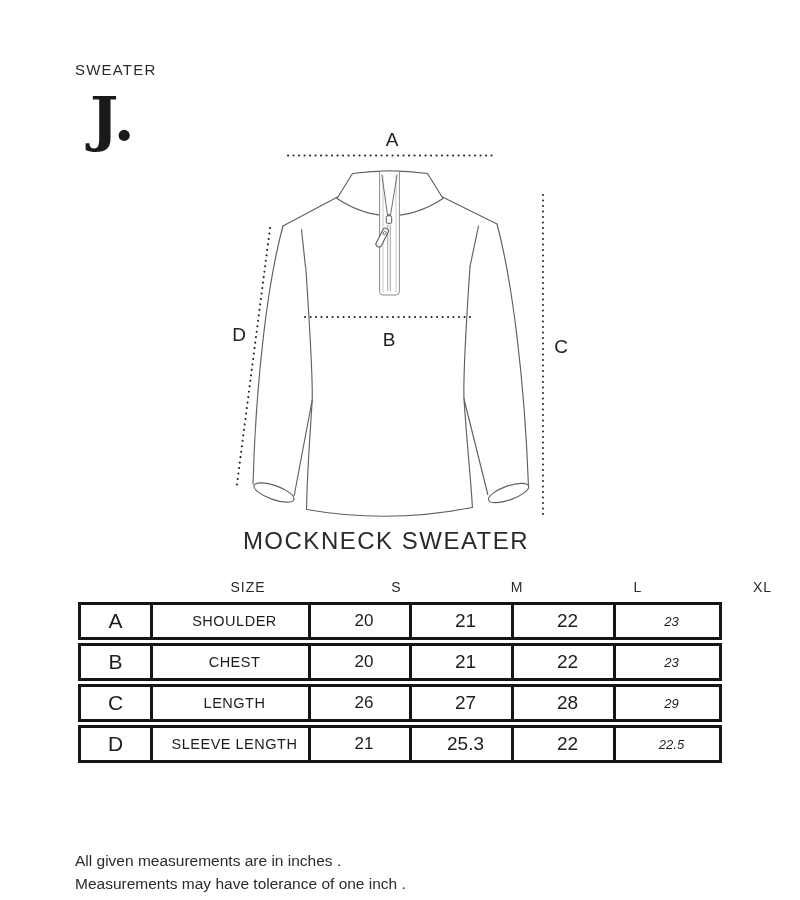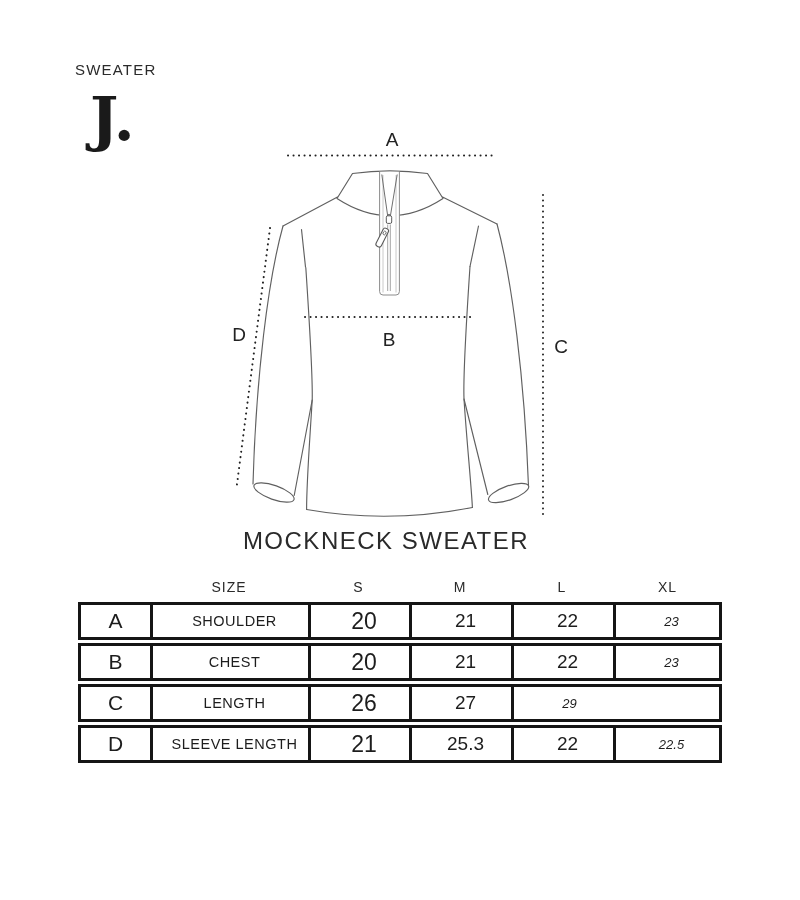--- a/index.html
+++ b/index.html
@@ -34,41 +34,41 @@
   }
   .product-title{
     position:absolute;left:0;top:484px;width:772px;
     text-align:center;
     font-size:24px;letter-spacing:1.5px;color:#2a2a2a;
   }
   .size-chart{
     position:absolute;left:78px;top:532px;width:644px;
   }
   .chart-header{
-    display:flex;height:24px;align-items:center;
+    display:flex;height:24px;align-items:center;gap:19px;
   }
   .chart-header .hcell{
     text-align:center;font-size:14px;letter-spacing:1px;color:#2a2a2a;
   }
   .w1{flex:0 0 72px;} .w2{flex:0 0 158px;} .w3{flex:0 0 101px;}
   .w4{flex:0 0 102px;} .w5{flex:0 0 102px;} .w6{flex:0 0 109px;}
   .trow{
     display:flex;height:38px;margin-top:3px;
     border:3px solid var(--border);
     background:#fff;
   }
   .trow:first-child{margin-top:0;}
   .tcell{
     display:flex;align-items:center;justify-content:center;
     color:#1d1d1d;
   }
   .tcell + .tcell{border-left:3px solid var(--border);padding-left:8px;}
   .c1{flex:0 0 69px;font-size:21px;}
   .c2{flex:0 0 158px;font-size:14.5px;letter-spacing:.5px;}
-  .c3{flex:0 0 101px;font-size:23px;}
+  .c3{flex:0 0 101px;font-size:17px;}
   .c4{flex:0 0 102px;font-size:19px;}
   .c5{flex:0 0 102px;font-size:19px;}
   .c6{flex:0 0 106px;font-size:13px;font-style:italic;}
   .notes{
     position:absolute;left:75px;top:806px;
     font-size:15.5px;line-height:23px;color:#2b2b2b;
   }
   svg text{
     font-family:"Liberation Sans", sans-serif;
     fill:var(--ink);
@@ -169,27 +169,32 @@
       <div class="tcell c4">21</div>
       <div class="tcell c5">22</div>
       <div class="tcell c6">23</div>
     </div>
 
     <div class="trow">
       <div class="tcell c1">C</div>
       <div class="tcell c2">LENGTH</div>
       <div class="tcell c3">26</div>
       <div class="tcell c4">27</div>
+      <div class="tcell c5">28</div>
       <div class="tcell c6">29</div>
     </div>
 
     <div class="trow">
       <div class="tcell c1">D</div>
       <div class="tcell c2">SLEEVE LENGTH</div>
       <div class="tcell c3">21</div>
       <div class="tcell c4">25.3</div>
       <div class="tcell c5">22</div>
       <div class="tcell c6">22.5</div>
     </div>
   </div>
 
+  <div class="notes">
+    <div>All given measurements are in inches .</div>
+    <div>Measurements may have tolerance of one inch .</div>
+  </div>
 
 </div>
 
 </body></html>

